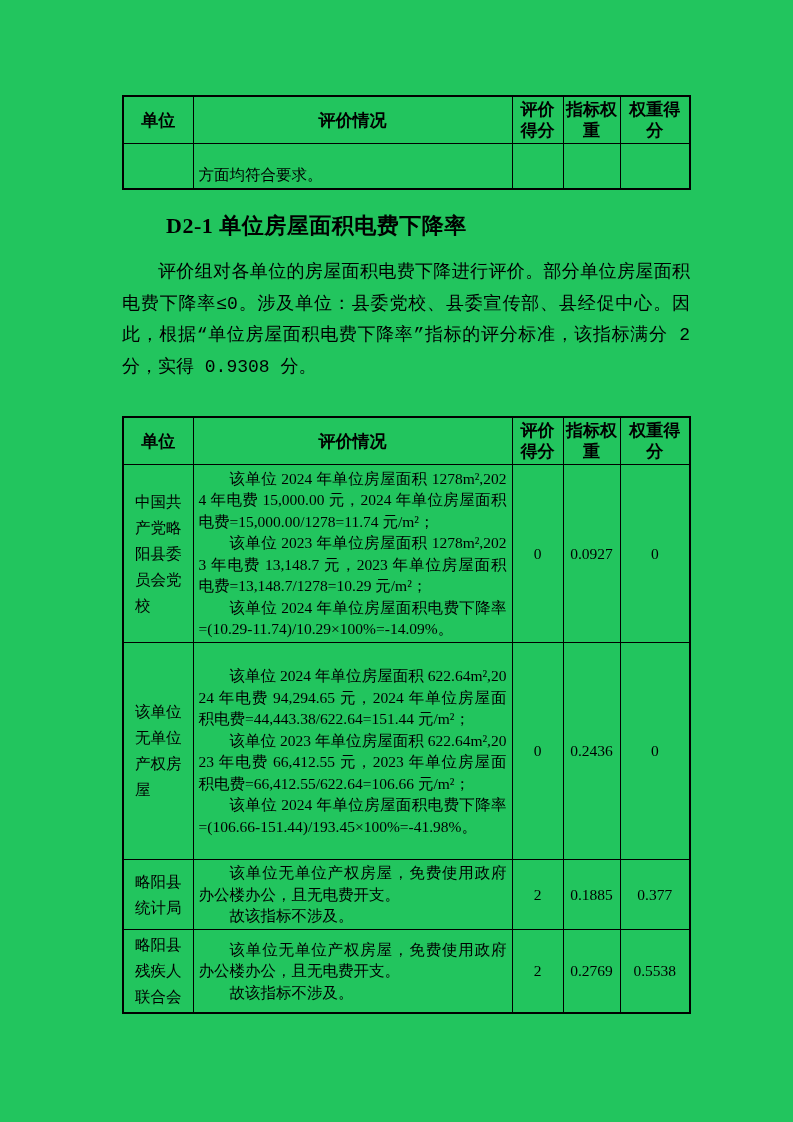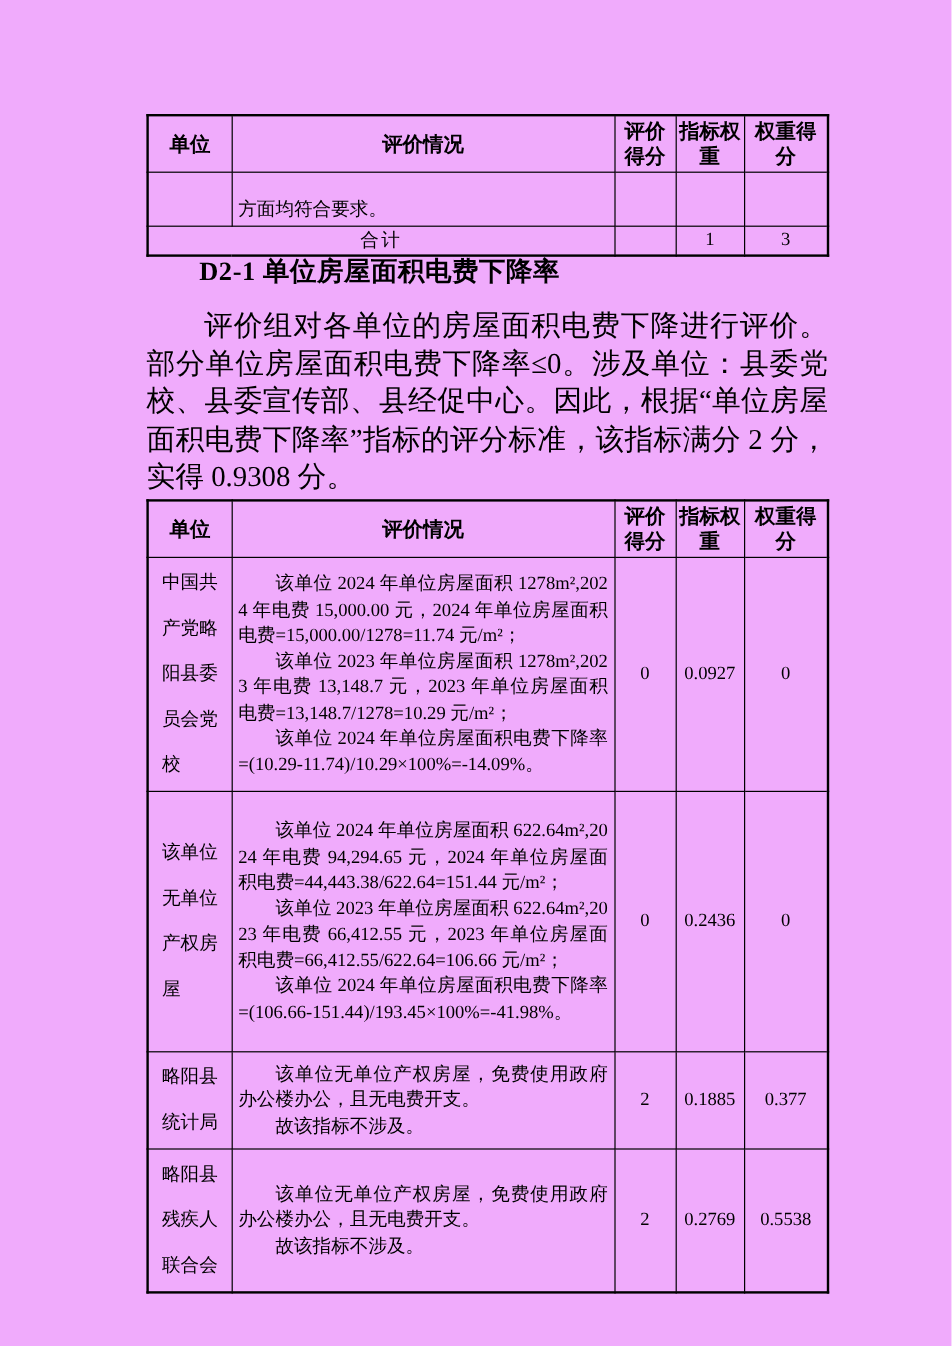--- a/index.html
+++ b/index.html
@@ -4,21 +4,21 @@
 <style>
   html, body {
     margin: 0;
     padding: 0;
     background: #ffffff;
   }
   .page {
     position: relative;
     width: 793px;
     height: 1122px;
-    background: #f0abfc;
+    background: #22c55e;
     color: #000000;
     font-family: "Liberation Serif", "DejaVu Serif", serif;
     overflow: hidden;
   }
 
   
   table.tbl {
     position: absolute;
     border-collapse: collapse;
     table-layout: fixed;
@@ -50,21 +50,21 @@
   .tbl-main { left: 122px; top: 416px; }
   .tbl-main tr.hdr { height: 43px; }
   .tbl-main tr.r0 { height: 178px; }
   .tbl-main tr.r1 { height: 217px; }
   .tbl-main tr.r2 { height: 70px; }
   .tbl-main tr.r3 { height: 65px; margin-top: 48px; }
 
   .cell-unit {
     text-align: left;
     padding: 2px 2px 2px 11px;
-    line-height: 38px;
+    line-height: 26px;
     word-break: break-all;
     font-size: 16px;
   }
   .cell-eval {
     text-align: left;
     padding: 2px 5px 2px 5px;
   }
   .cell-eval p {
     margin: 0;
     text-indent: 2em;
@@ -95,26 +95,27 @@
     font-weight: bold;
     letter-spacing: 0.5px;
     white-space: nowrap;
   }
   .body-para {
     position: absolute;
     left: 122px;
     top: 257px;
     width: 568px;
     margin: 0;
-    font-size: 24px;
+    font-size: 18px;
     line-height: 31.6px;
     text-align: justify;
     text-justify: inter-character;
     text-indent: 2em;
     word-break: break-all;
+    font-family: Liberation Mono, monospace;
   }
 </style>
 </head>
 <body>
 
 <div class="page">
 
   <table class="tbl tbl-top">
     <colgroup>
       <col style="width:70px">
@@ -133,26 +134,20 @@
     </tr>
     <tr class="cont">
       <td class="cell-unit"></td>
       <td class="cell-eval">
             <p class="no-indent">方面均符合要求。</p>
           </td>
       <td class="cell-num"></td>
       <td class="cell-num"></td>
       <td class="cell-num"></td>
     </tr>
-    <tr class="totalr">
-      <td class="cell-total" colspan="2">合计</td>
-      <td class="cell-num"></td>
-      <td class="cell-num">1</td>
-      <td class="cell-num">3</td>
-    </tr>
   </tbody>
     </table>
 
   <h2 class="section-heading">D2-1 单位房屋面积电费下降率</h2>
 
   <p class="body-para">评价组对各单位的房屋面积电费下降进行评价。部分单位房屋面积电费下降率≤0。涉及单位：县委党校、县委宣传部、县经促中心。因此，根据“单位房屋面积电费下降率”指标的评分标准，该指标满分 2 分，实得 0.9308 分。</p>
 
   <table class="tbl tbl-main">
     <colgroup>
       <col style="width:70px">

